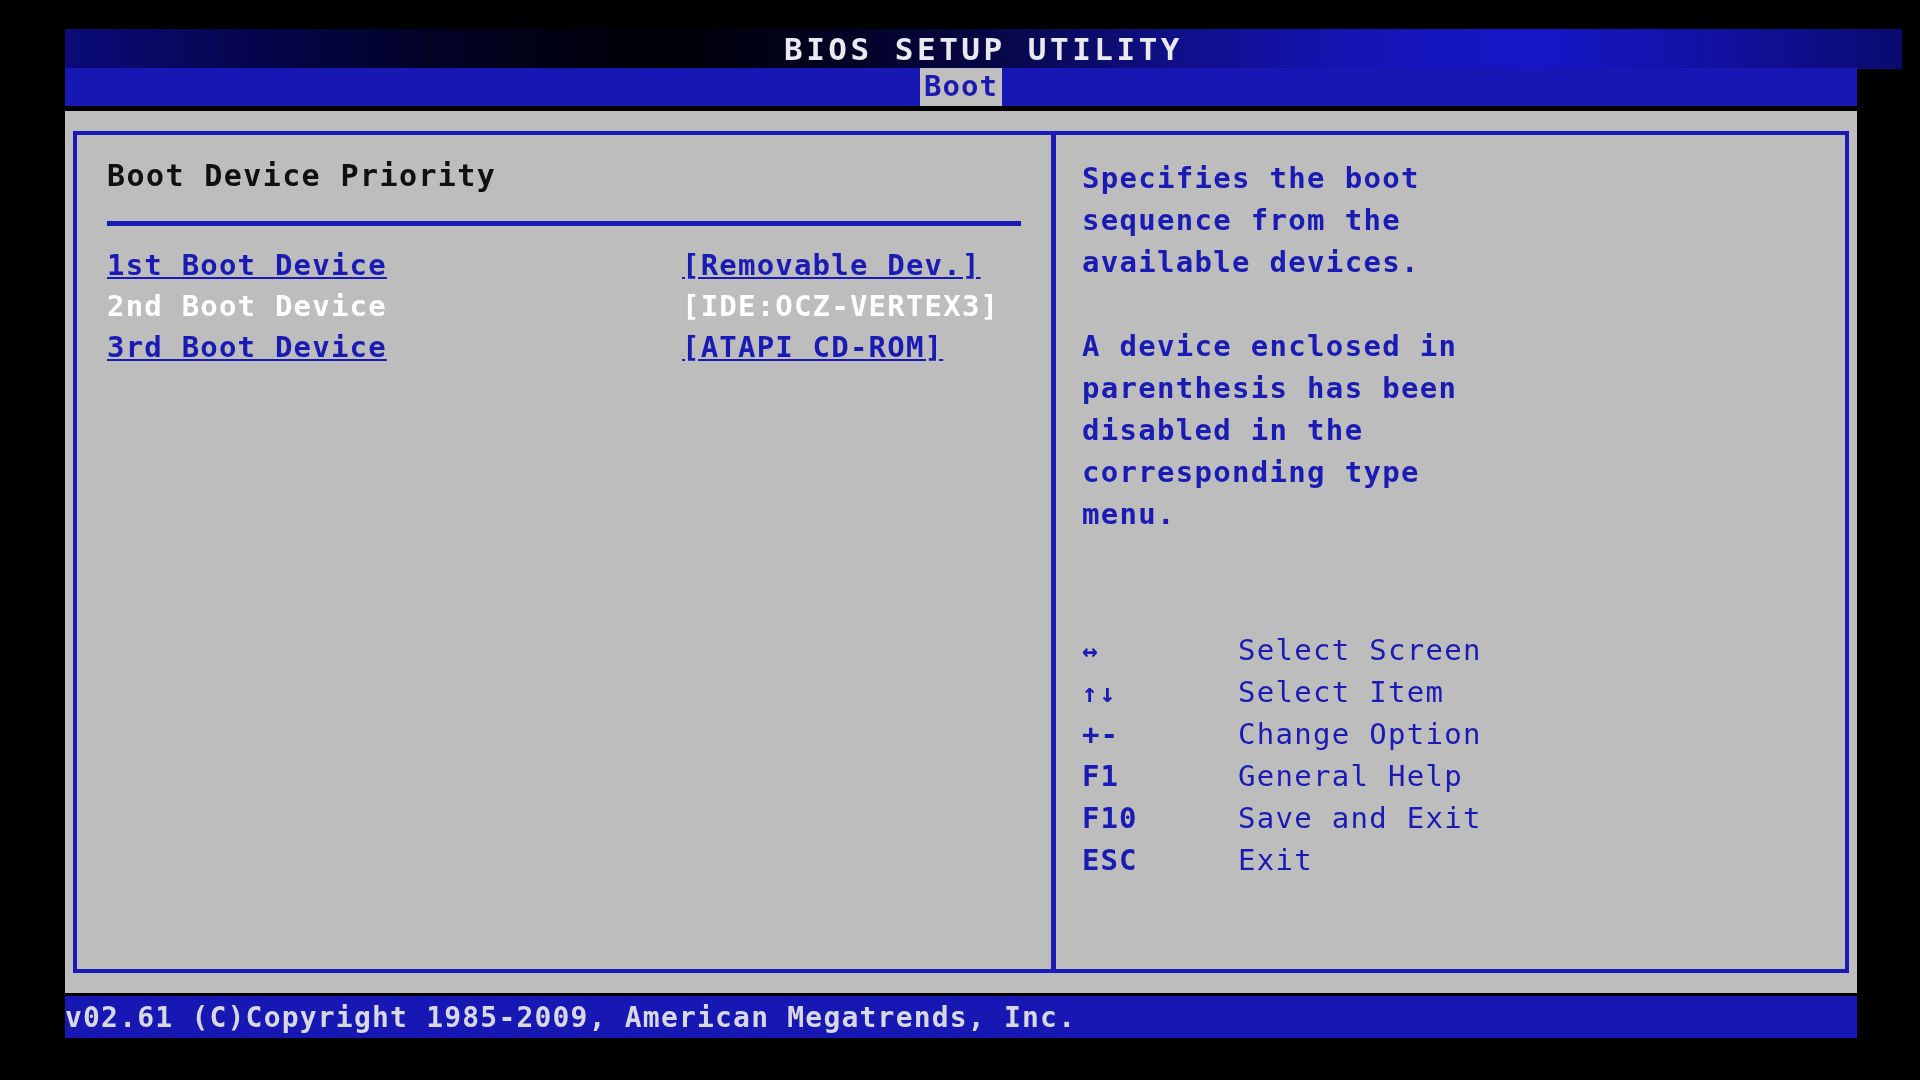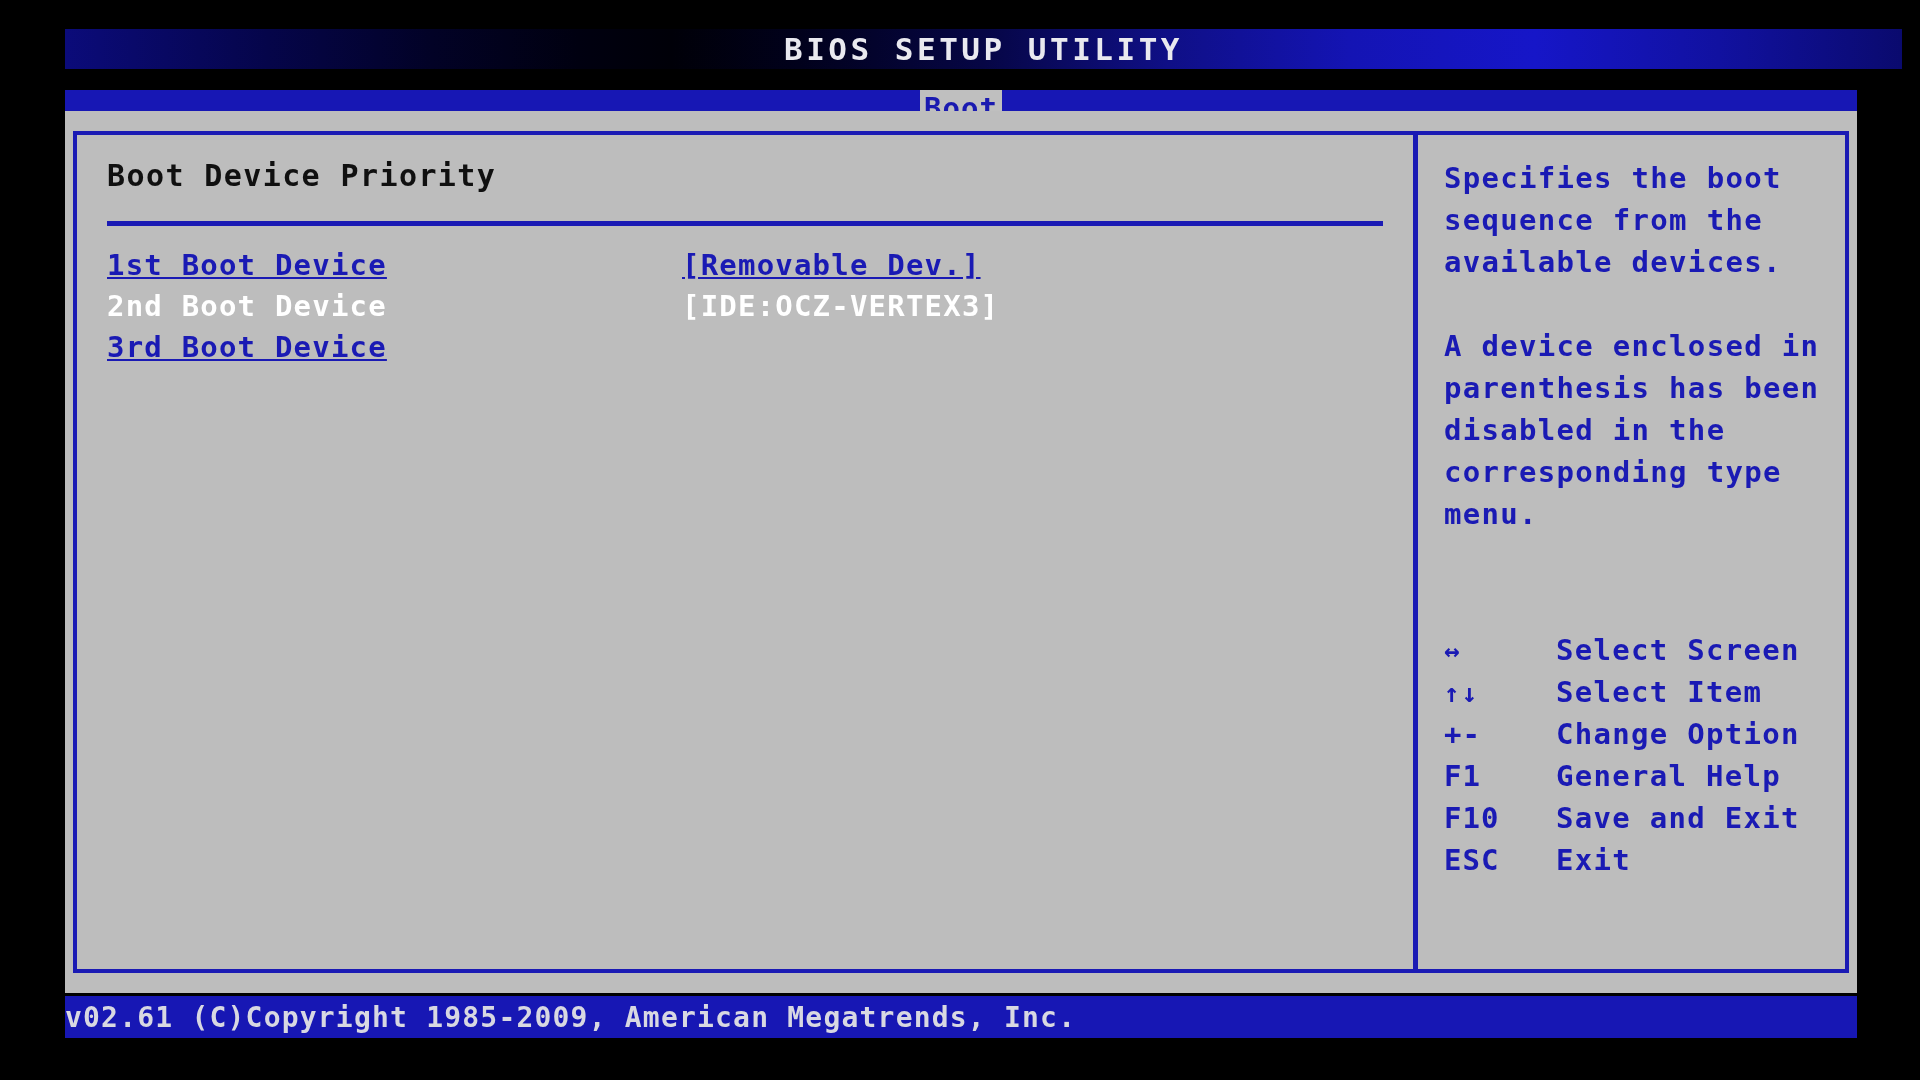--- a/index.html
+++ b/index.html
@@ -51,21 +51,21 @@
     font-size:31px;
     font-weight:bold;
     letter-spacing:3.5px;
     white-space:pre;
     font-family:"DejaVu Sans Mono","Liberation Mono",monospace;
   }
 
   
   #menu-bar {
     position:absolute;
-    left:65px; top:90px;
+    left:65px; top:68px;
     width:1792px; height:38px;
     background:#1717b4;
     overflow:hidden;
     padding-left:48px;
   }
   #tab-strip {
     position:absolute;
     left:0; top:0;
     width:100%; height:100%;
     display:flex;
@@ -99,21 +99,21 @@
     left:8px; top:20px;
     width:1776px; height:842px;
     border:4px solid #1a1ab4;
     background:#bdbdbd;
     display:flex;
   }
 
   
   #left-panel {
     position:relative;
-    width:1336px;
+    width:974px;
     height:100%;
     padding:22px 0 0 30px;
   }
 
   #section-title {
     color:#101010;
     font-size:30px;
     font-weight:bold;
     letter-spacing:1.4px;
     white-space:pre;
@@ -199,24 +199,25 @@
     letter-spacing:1px;
     white-space:pre;
     font-family:"DejaVu Sans Mono","Liberation Mono",monospace;
   }
   .legend-key.arrows {
     font-size:26px;
     letter-spacing:2px;
   }
   .legend-desc {
     font-size:29px;
-    font-weight:bold;
+    font-weight:normal;
     color:#1a1ab4;
     letter-spacing:1.3px;
     white-space:pre;
+    margin-left:44px;
   }
 
   
   #footer-bar {
     position:absolute;
     left:65px; top:996px;
     width:1792px; height:42px;
     background:#1717b4;
     display:flex;
     align-items:center;
@@ -262,20 +263,21 @@
             <span class="option-value opt-normal">[Removable Dev.]</span>
           </div>
 
           <div class="option-row">
             <span class="option-label opt-selected">2nd Boot Device</span>
             <span class="option-value opt-selected">[IDE:OCZ-VERTEX3]</span>
           </div>
 
           <div class="option-row">
             <span class="option-label opt-normal">3rd Boot Device</span>
+            <span class="option-value opt-normal">[ATAPI CD-ROM]</span>
           </div>
 
         </div>
       </div>
 
       <div id="panel-divider"></div>
 
       <div id="right-panel">
 
         <div class="help-para">Specifies the boot

